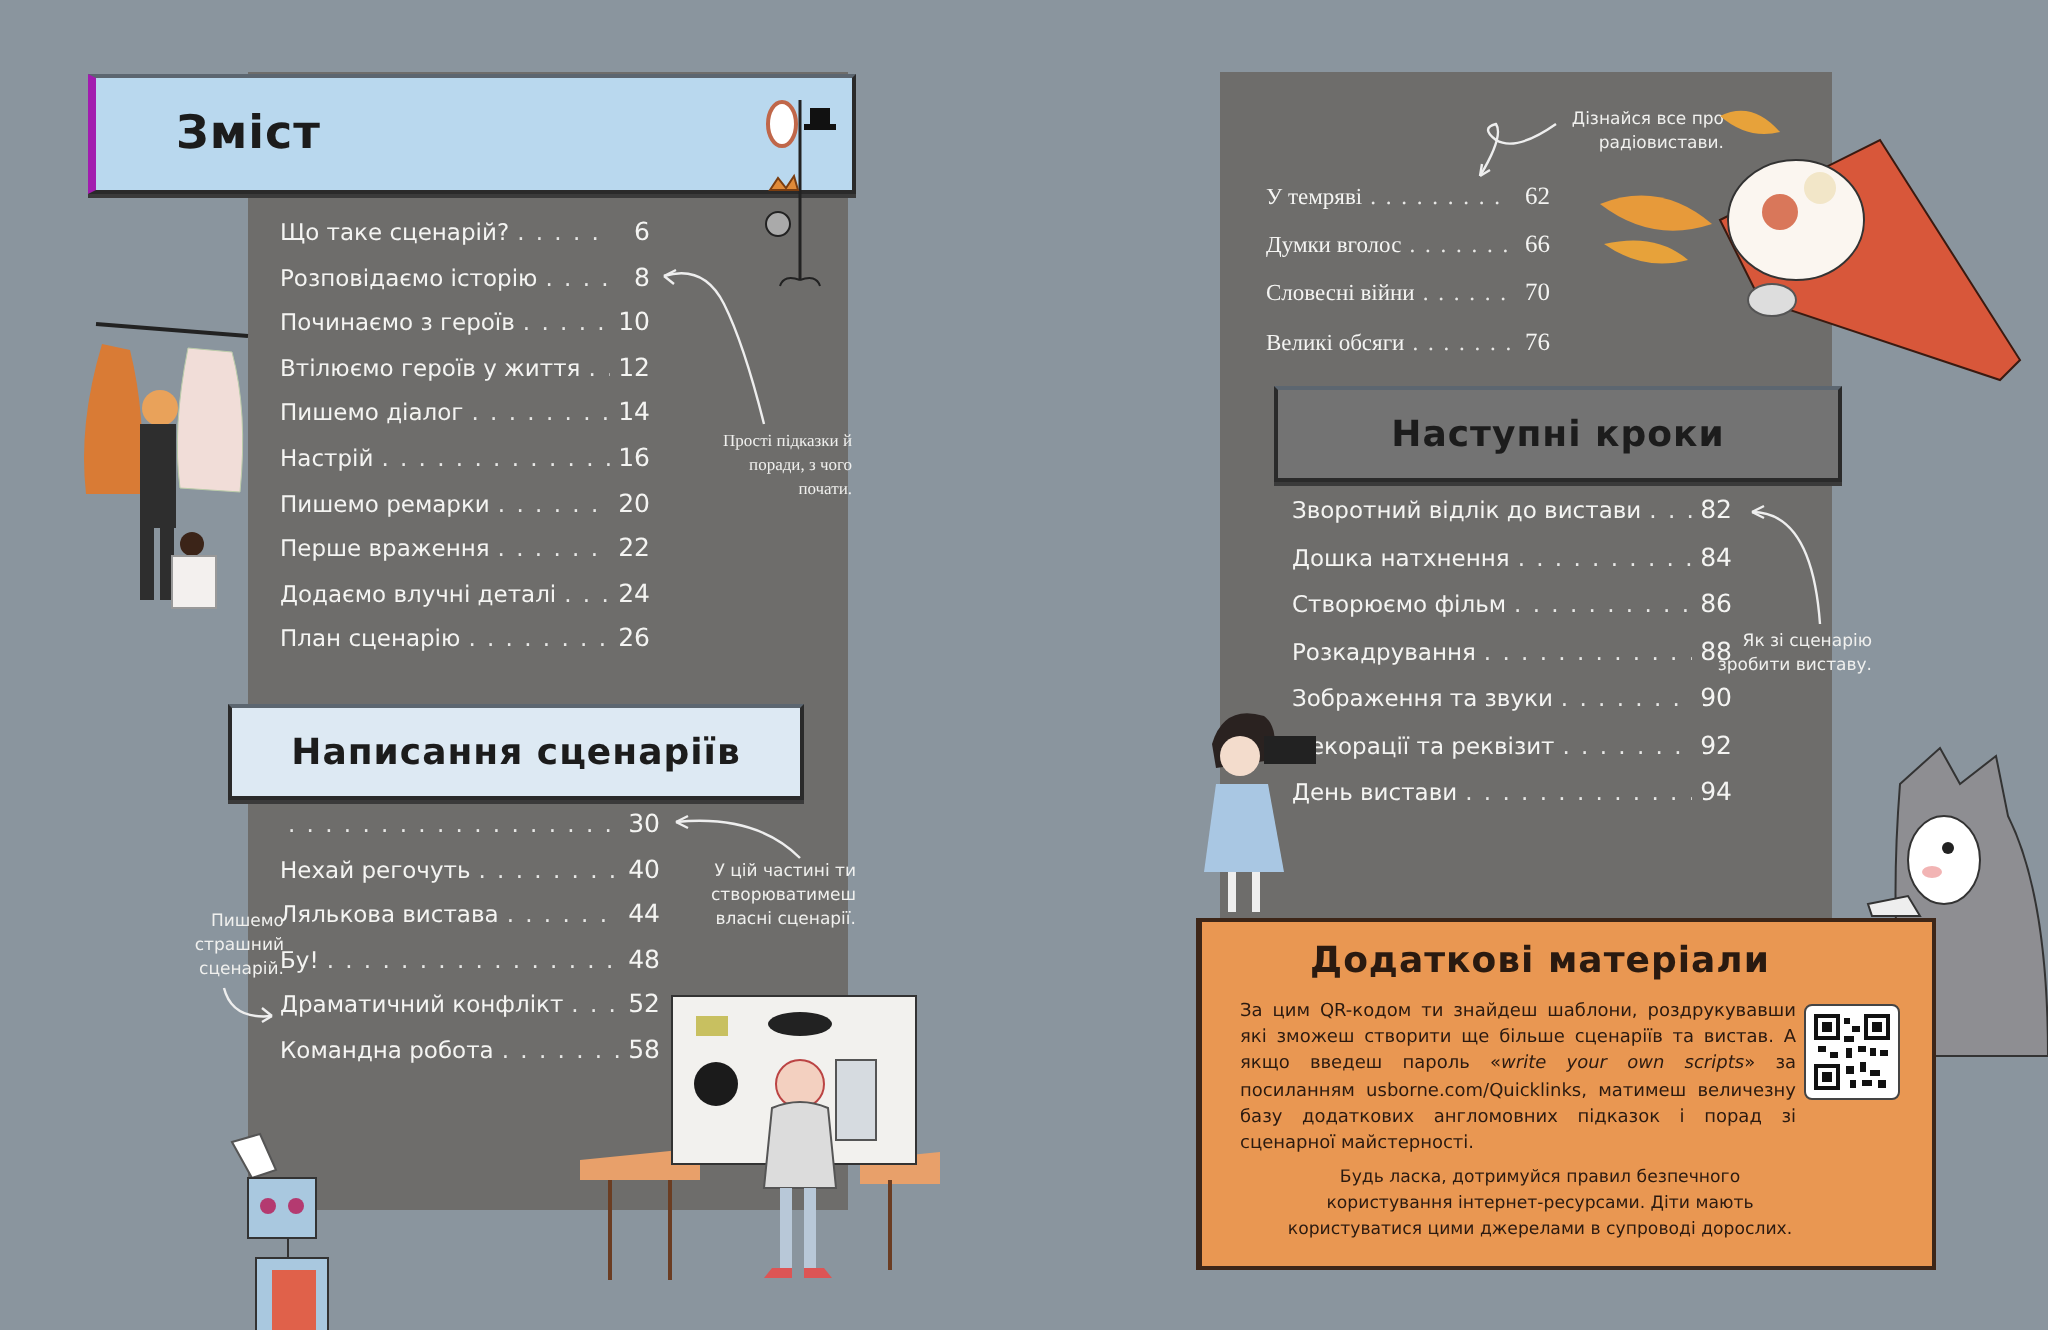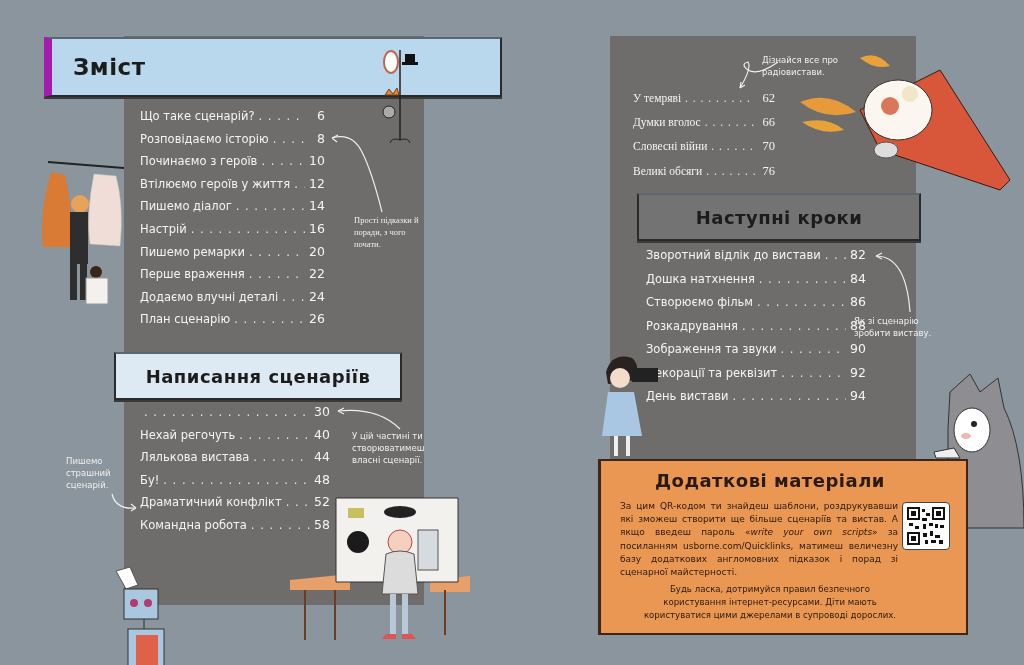--- a/index.html
+++ b/index.html
@@ -18,21 +18,21 @@
   
   .band {
     background:#b9d8ee;
     border:2px solid #2a2a2a;
     border-top-color:#5c6670;
     box-shadow:0 2px 0 #3a3a3a;
     display:flex; align-items:center;
     font-family:"DejaVu Sans", sans-serif;
     font-weight:bold; color:#1c1c1c; letter-spacing:0.5px;
   }
-  #band-contents { left:44px; top:37px; width:458px; height:60px; font-size:23px; padding-left:21px; box-sizing:border-box; border-left:8px solid #a21caf; }
+  #band-contents { left:44px; top:37px; width:384px; height:60px; font-size:23px; padding-left:40px; box-sizing:border-box; border-left:4px solid #a21caf; }
   #band-writing { left:114px; top:352px; width:284px; height:44px; font-size:18px; justify-content:center; background:#dde9f3; }
   #band-next { left:637px; top:193px; width:280px; height:44px; font-size:18px; justify-content:center; background:#737373; }
 
   
   .toc { display:flex; flex-direction:column; }
   .toc-row {
     display:flex; align-items:baseline; color:#f4f4f2;
     font-size:11.5px; height:22.6px; line-height:22.6px;
     white-space:nowrap;
   }
@@ -42,21 +42,21 @@
   .toc-page { flex:0 0 auto; font-size:12.5px; min-width:16px; text-align:right; }
 
   #toc-1 { left:140px; top:105px; width:185px; }
   #toc-2 { left:140px; top:401px; width:190px; }
   #toc-3 { left:633px; top:86px; width:142px; }
   #toc-3 .toc-row { height:24.2px; line-height:24.2px;font-family:Liberation Serif, serif; }
   #toc-4 { left:646px; top:243px; width:220px; }
   #toc-4 .toc-row { height:23.5px; line-height:23.5px; }
 
   .note {
-    color:#f0f0ee; font-size:8.5px; line-height:12px; text-align:left;
+    color:#f0f0ee; font-size:8.5px; line-height:12px; text-align:right;
   }
   #note-1 { left:354px; top:214px; width:72px;font-family:Liberation Serif, serif; }
   #note-2 { left:352px; top:430px; width:76px; }
   #note-3 { left:66px; top:455px; width:76px; }
   #note-4 { left:762px; top:54px; width:100px; }
   #note-5 { left:854px; top:315px; width:82px; }
 
   
   #extra-box {
     left:598px; top:459px; width:370px; height:176px;

